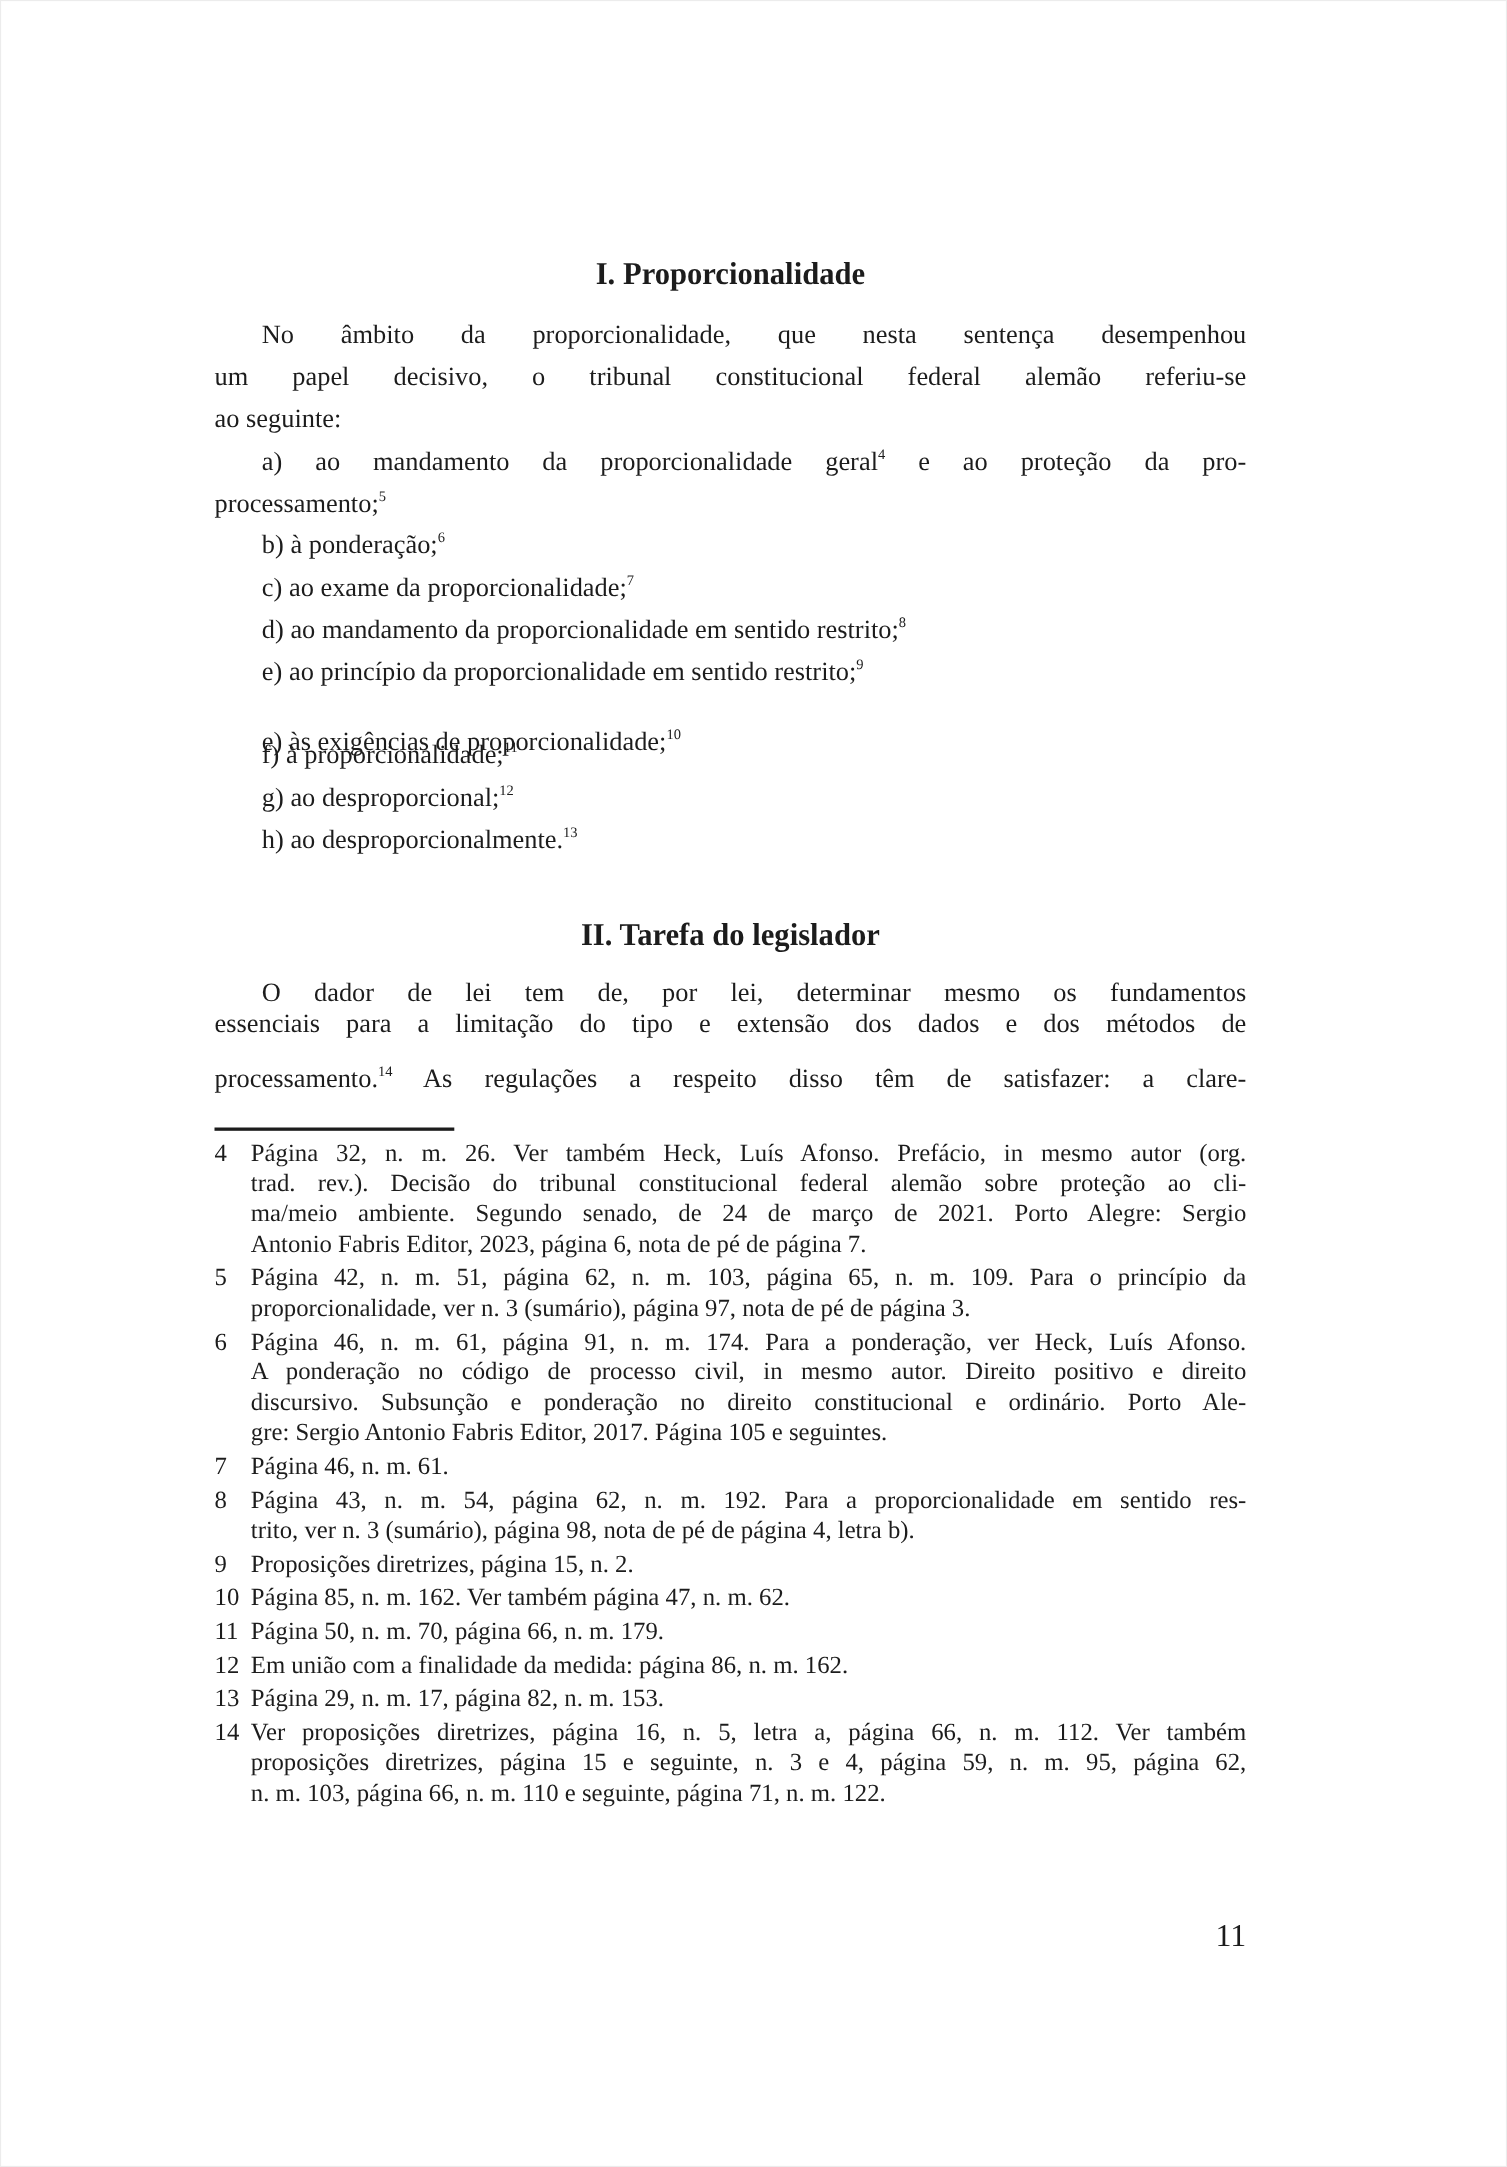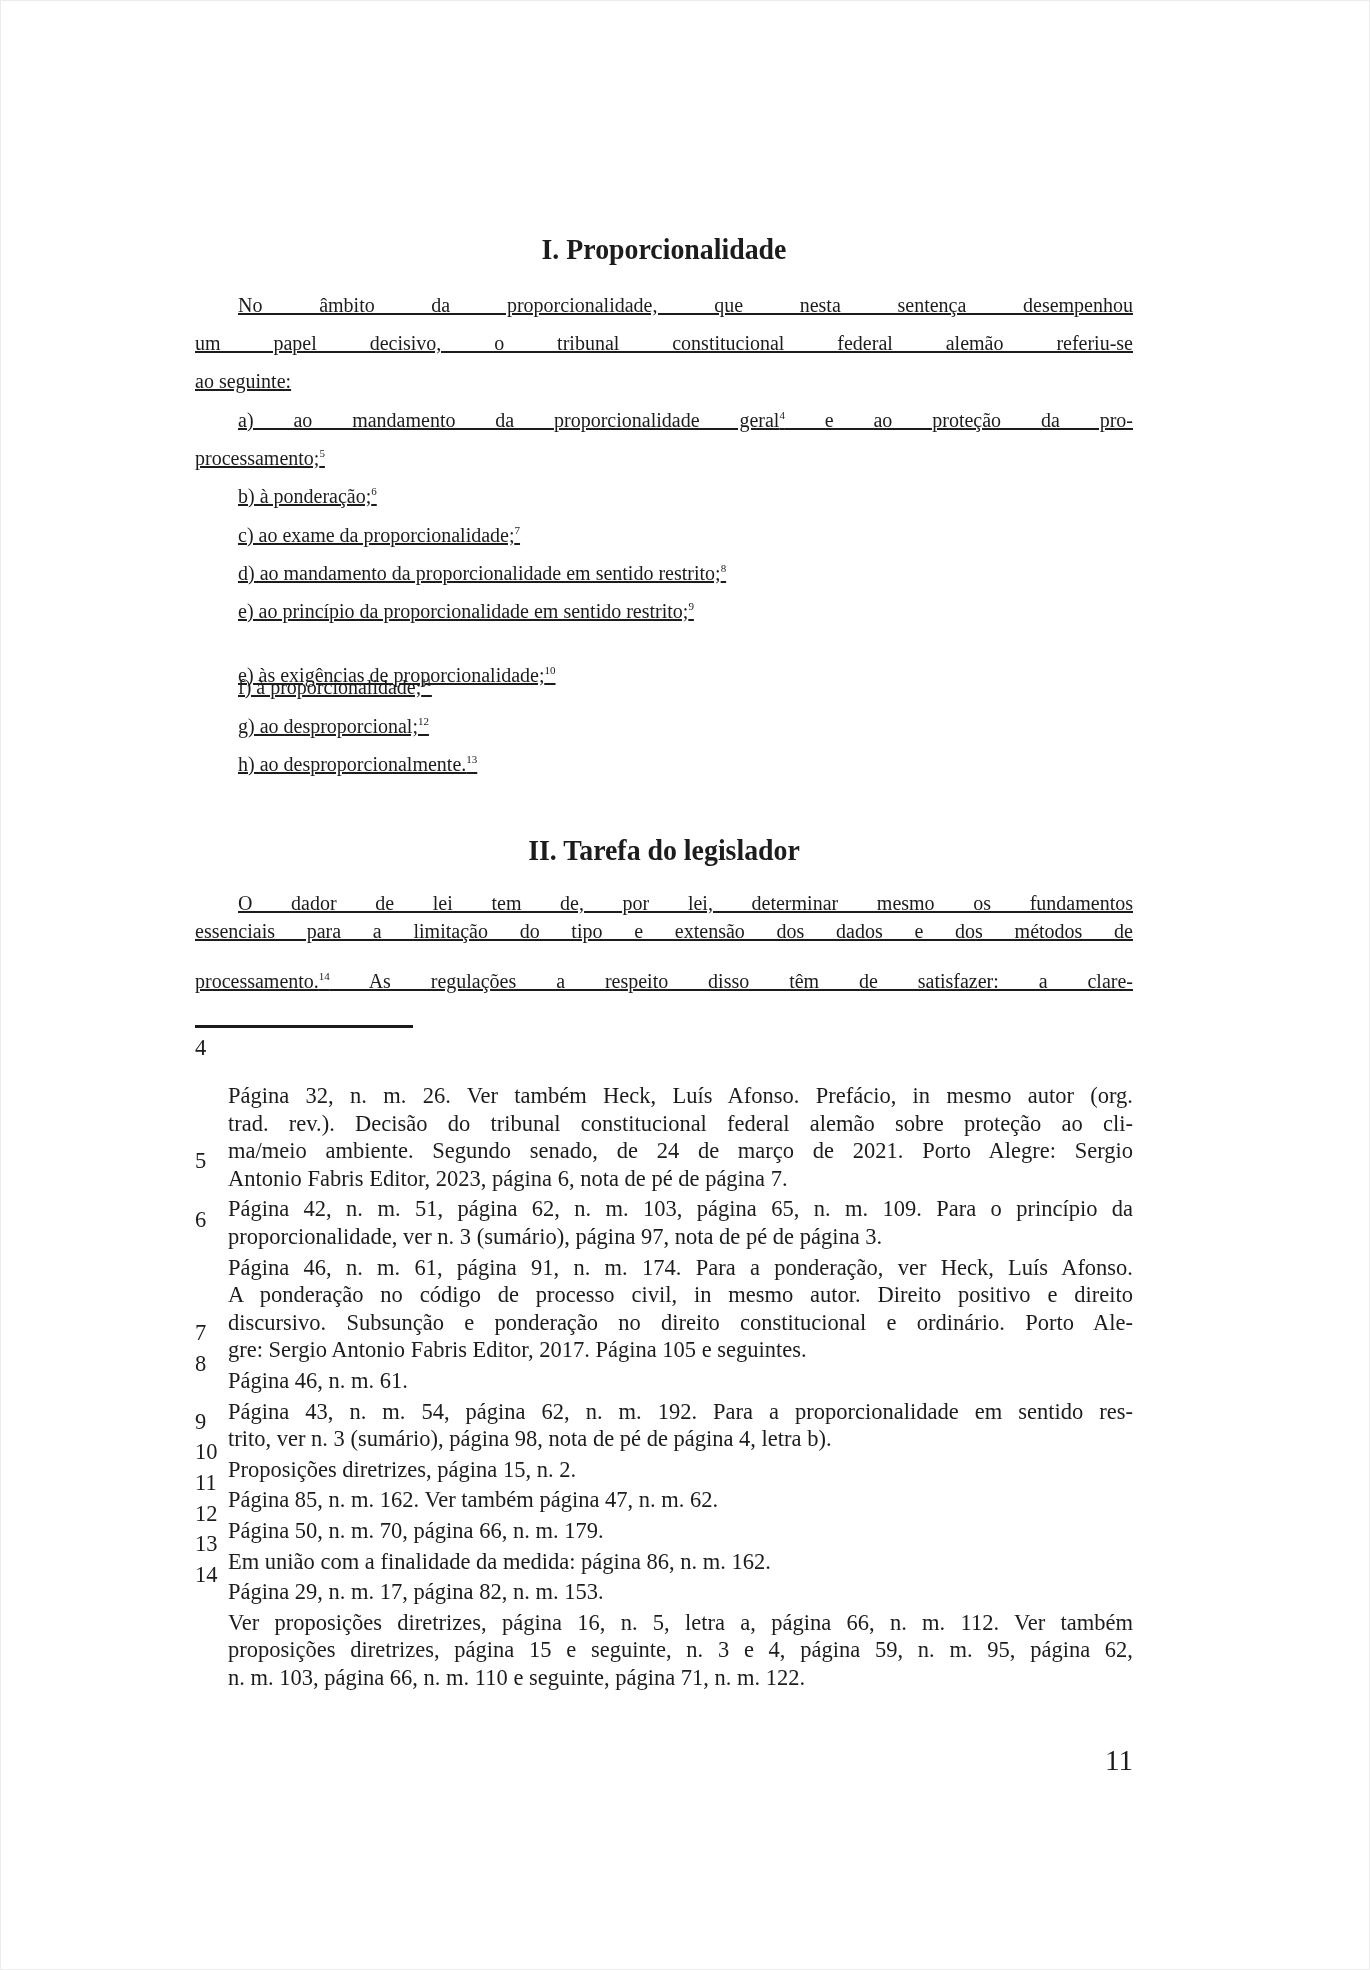--- a/index.html
+++ b/index.html
@@ -13,37 +13,37 @@
     position: absolute; left: 0; top: 0; width: 1368px; height: 1968px;
     border: 1px solid #ececec;
   }
   .heading {
     position: absolute; left: 195px; width: 938px; text-align: center;
     font-weight: bold; font-size: 29px; line-height: 34px;
     transform: scaleX(0.96); transform-origin: center;
   }
   .line {
     position: absolute; left: 195px; width: 938px;
-    font-size: 20px; line-height: 38px; white-space: nowrap;
-    text-align: justify; text-align-last: justify; text-decoration: underline;
+    font-size: 24px; line-height: 38px; white-space: nowrap;
+    text-align: justify; text-align-last: justify;
   }
   .line.last { text-align-last: left; }
   .line.indent { left: 238px; width: 895px; }
   .line sup, .fn sup { font-size: 0.55em; vertical-align: 0; position: relative; top: -0.75em; }
   .rule {
     position: absolute; left: 195px; top: 1025px; width: 218px; height: 3px; background: #1c1c1c;
   }
   .fn {
     position: absolute; left: 195px; width: 938px;
     font-size: 22.5px; line-height: 28px; white-space: nowrap;
   }
   .fn .num { position: absolute; left: 0; top: 0; }
   .fn .txt {
     position: absolute; left: 33px; width: 905px; top: 0;
-    text-align: justify; text-align-last: justify; margin-top: 48px;
+    text-align: justify; text-align-last: justify;
   }
   .fn .txt.last { text-align-last: left; }
   .pagenum {
     position: absolute; left: 1100px; width: 33px; text-align: right;
     top: 1743px; font-size: 29px; line-height: 34px;
   }
 </style>
 </head>
 <body>
 

